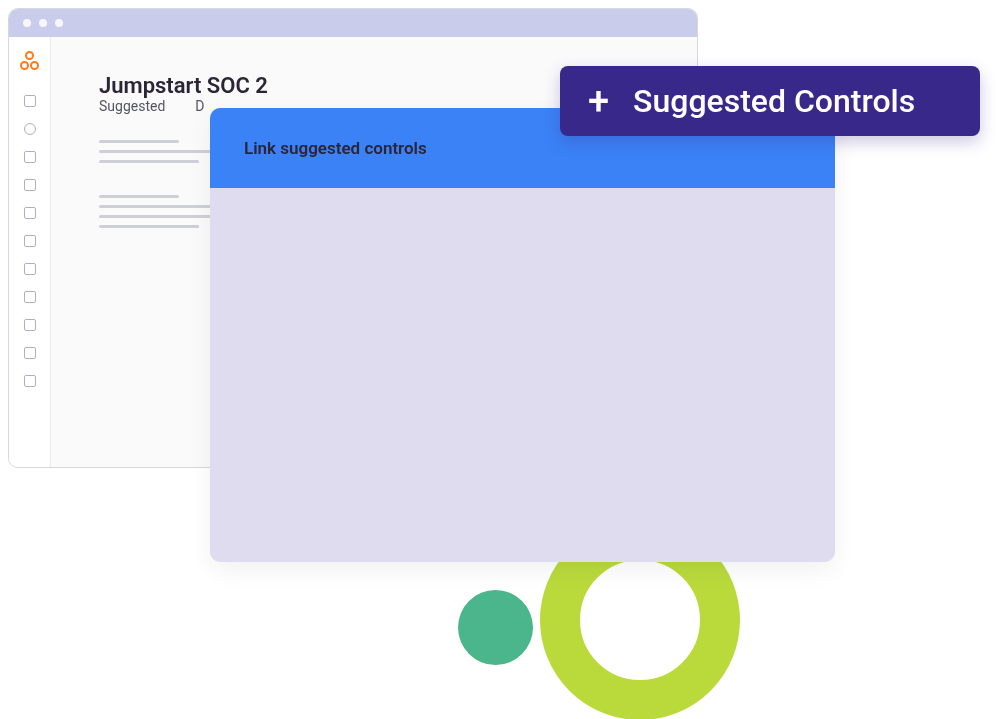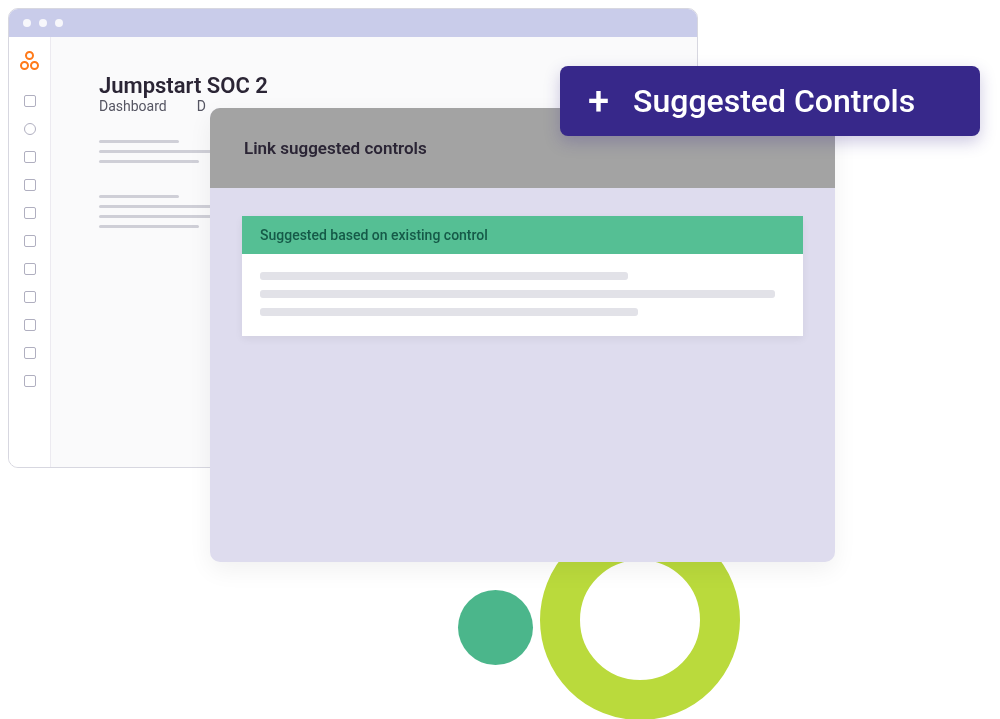--- a/index.html
+++ b/index.html
@@ -109,21 +109,21 @@
     width: 625px;
     height: 454px;
     background: #dedcee;
     border-radius: 10px;
     z-index: 3;
     box-shadow: 0 8px 24px rgba(0,0,0,0.06);
     overflow: hidden;
   }
   .fw-header {
     height: 80px;
-    background: #a3a3a3;
+    background: #3b82f6;
     display: flex;
     align-items: center;
     padding-left: 34px;
   }
   .fw-header-title {
     font-size: 17px; font-weight: 600; color: #2b2535;
   }
   .fw-body { padding: 28px 32px; display: flex; flex-direction: column; gap: 30px; }
   .sugg-card {
     background: #ffffff;
@@ -200,21 +200,21 @@
       <div class="bw-ico"></div>
       <div class="bw-ico"></div>
       <div class="bw-ico"></div>
       <div class="bw-ico"></div>
       <div class="bw-ico"></div>
       <div class="bw-ico"></div>
     </div>
     <div class="bw-main">
       <div class="bw-title">Jumpstart SOC 2</div>
       <div class="bw-tabs">
-        <span>Dashboard</span>
+        <span>Suggested</span>
         <span>D</span>
       </div>
       <div class="bw-block">
         <div class="bw-line w1"></div>
         <div class="bw-line w2"></div>
         <div class="bw-line w3"></div>
       </div>
       <div class="bw-block">
         <div class="bw-line w1"></div>
         <div class="bw-line w2"></div>
@@ -223,27 +223,19 @@
       </div>
     </div>
   </div>
 </div>
 
 <div class="front-window">
   <div class="fw-header">
     <div class="fw-header-title">Link suggested controls</div>
   </div>
   <div class="fw-body">
-    <div class="sugg-card">
-      <div class="sugg-head">Suggested based on existing control</div>
-      <div class="sugg-content">
-        <div class="ph w70"></div>
-        <div class="ph w98"></div>
-        <div class="ph w72"></div>
-      </div>
-    </div>
   </div>
 </div>
 
 <div class="sugg-btn">
   <span class="plus">+</span>
   <span class="label">Suggested Controls</span>
 </div>
 
 </body></html>

